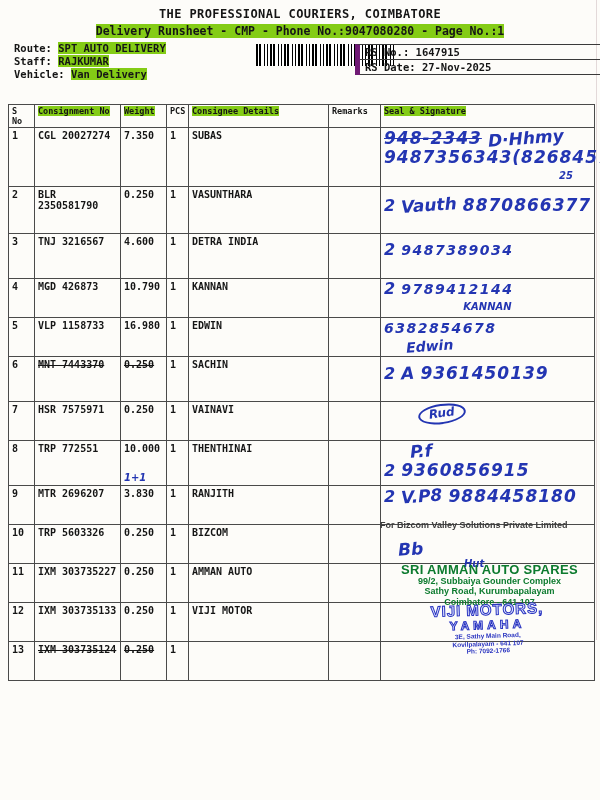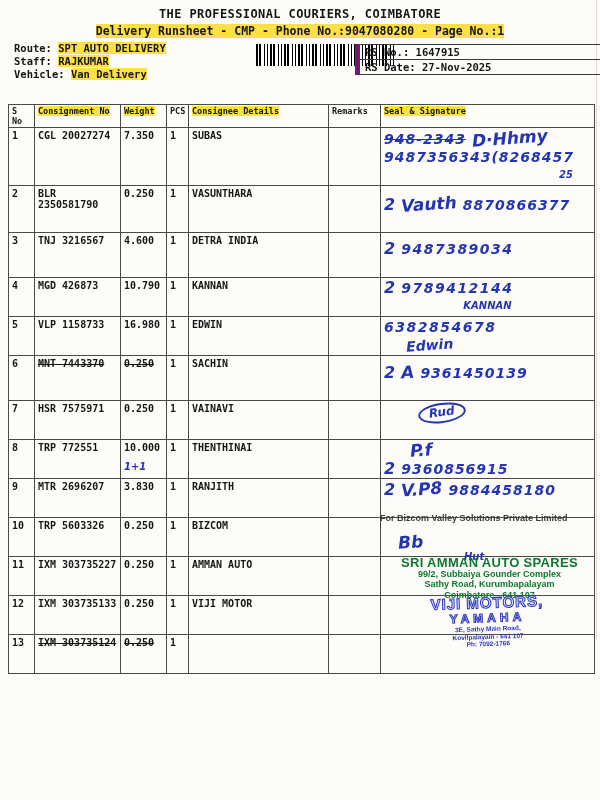--- a/index.html
+++ b/index.html
@@ -2,42 +2,42 @@
 <html><head>
 <meta charset="utf-8">
 <style>
   html,body{margin:0;padding:0;background:#ffffff;}
   .page{position:relative;width:600px;height:800px;background:#fdfcf9;overflow:hidden;
         font-family:"DejaVu Sans Mono",monospace;color:#151515;}
   .scan-edge{position:absolute;right:3px;top:0;width:1px;height:640px;background:#e3d9d9;}
 
   .title{text-align:center;font-weight:bold;font-size:12px;padding-top:7px;letter-spacing:.4px;}
   .subtitle{text-align:center;font-weight:bold;font-size:11.5px;margin-top:3px;}
-  .hl{background:#fde047;}
+  .hl{background:#84cc16;}
 
   .headarea{position:relative;height:58px;margin-top:4px;}
   .info-line{margin-left:14px;font-size:10.5px;font-weight:bold;line-height:13px;white-space:nowrap;}
   .barcode{position:absolute;left:256px;top:2px;width:138px;height:22px;
     background:repeating-linear-gradient(90deg,#000 0 2px,#fff 2px 3px,#000 3px 5px,#fff 5px 8px,#000 8px 9px,#fff 9px 11px,#000 11px 12px,#fff 12px 14px);}
   .rsbox{position:absolute;left:355px;top:2px;width:247px;border-top:1px solid #3a3a3a;border-left:5px solid #701a75;}
   .rsrow{border-bottom:1px solid #3a3a3a;padding:1px 5px;font-size:10.5px;font-weight:bold;white-space:nowrap;}
 
   table{border-collapse:collapse;table-layout:fixed;margin-left:8px;width:586px;margin-top:4px;}
   th,td{border:1px solid #4a4a4a;vertical-align:top;text-align:left;padding:2px 3px;font-weight:bold;}
   th{font-size:8.5px;height:12px;padding:1px 3px;}
   tbody td{font-size:10px;height:34px;}
   td.seal{position:relative;}
   .sealwrap{position:relative;height:34px;}
   .strike{text-decoration:line-through;}
-  .wnote{display:block;margin-top:8px;}
+  .wnote{display:block;margin-top:18px;}
 
   .hw{font-family:"DejaVu Sans",sans-serif;font-style:italic;font-weight:bold;color:#2335b2;}
   .hw-chk{font-size:16px;}
   .hw-lg{font-size:17px;display:inline-block;transform:rotate(-4deg);}
-  .hw-num{font-size:14px;letter-spacing:1px;}
+  .hw-num{font-size:17px;letter-spacing:1px;}
   .hw-xl{font-size:14px;letter-spacing:1.5px;}
   .hw-sm{font-size:10px;}
   .sigline{line-height:16px;white-space:nowrap;}
   .scribble{display:inline-block;border:2px solid #2335b2;border-radius:50%;
     padding:0 9px 2px 9px;transform:rotate(-8deg);font-size:12px;margin-left:34px;}
   .sub-right{float:right;margin-right:18px;}
 
   .stamp-gray{position:absolute;left:-4px;right:-2px;top:-7px;color:#3c3c3c;font-size:9px;
     font-weight:bold;font-family:"Liberation Sans",sans-serif;white-space:nowrap;}
   .stamp-green{position:absolute;left:4px;right:0;top:-1px;color:#0c7a2e;font-weight:bold;

